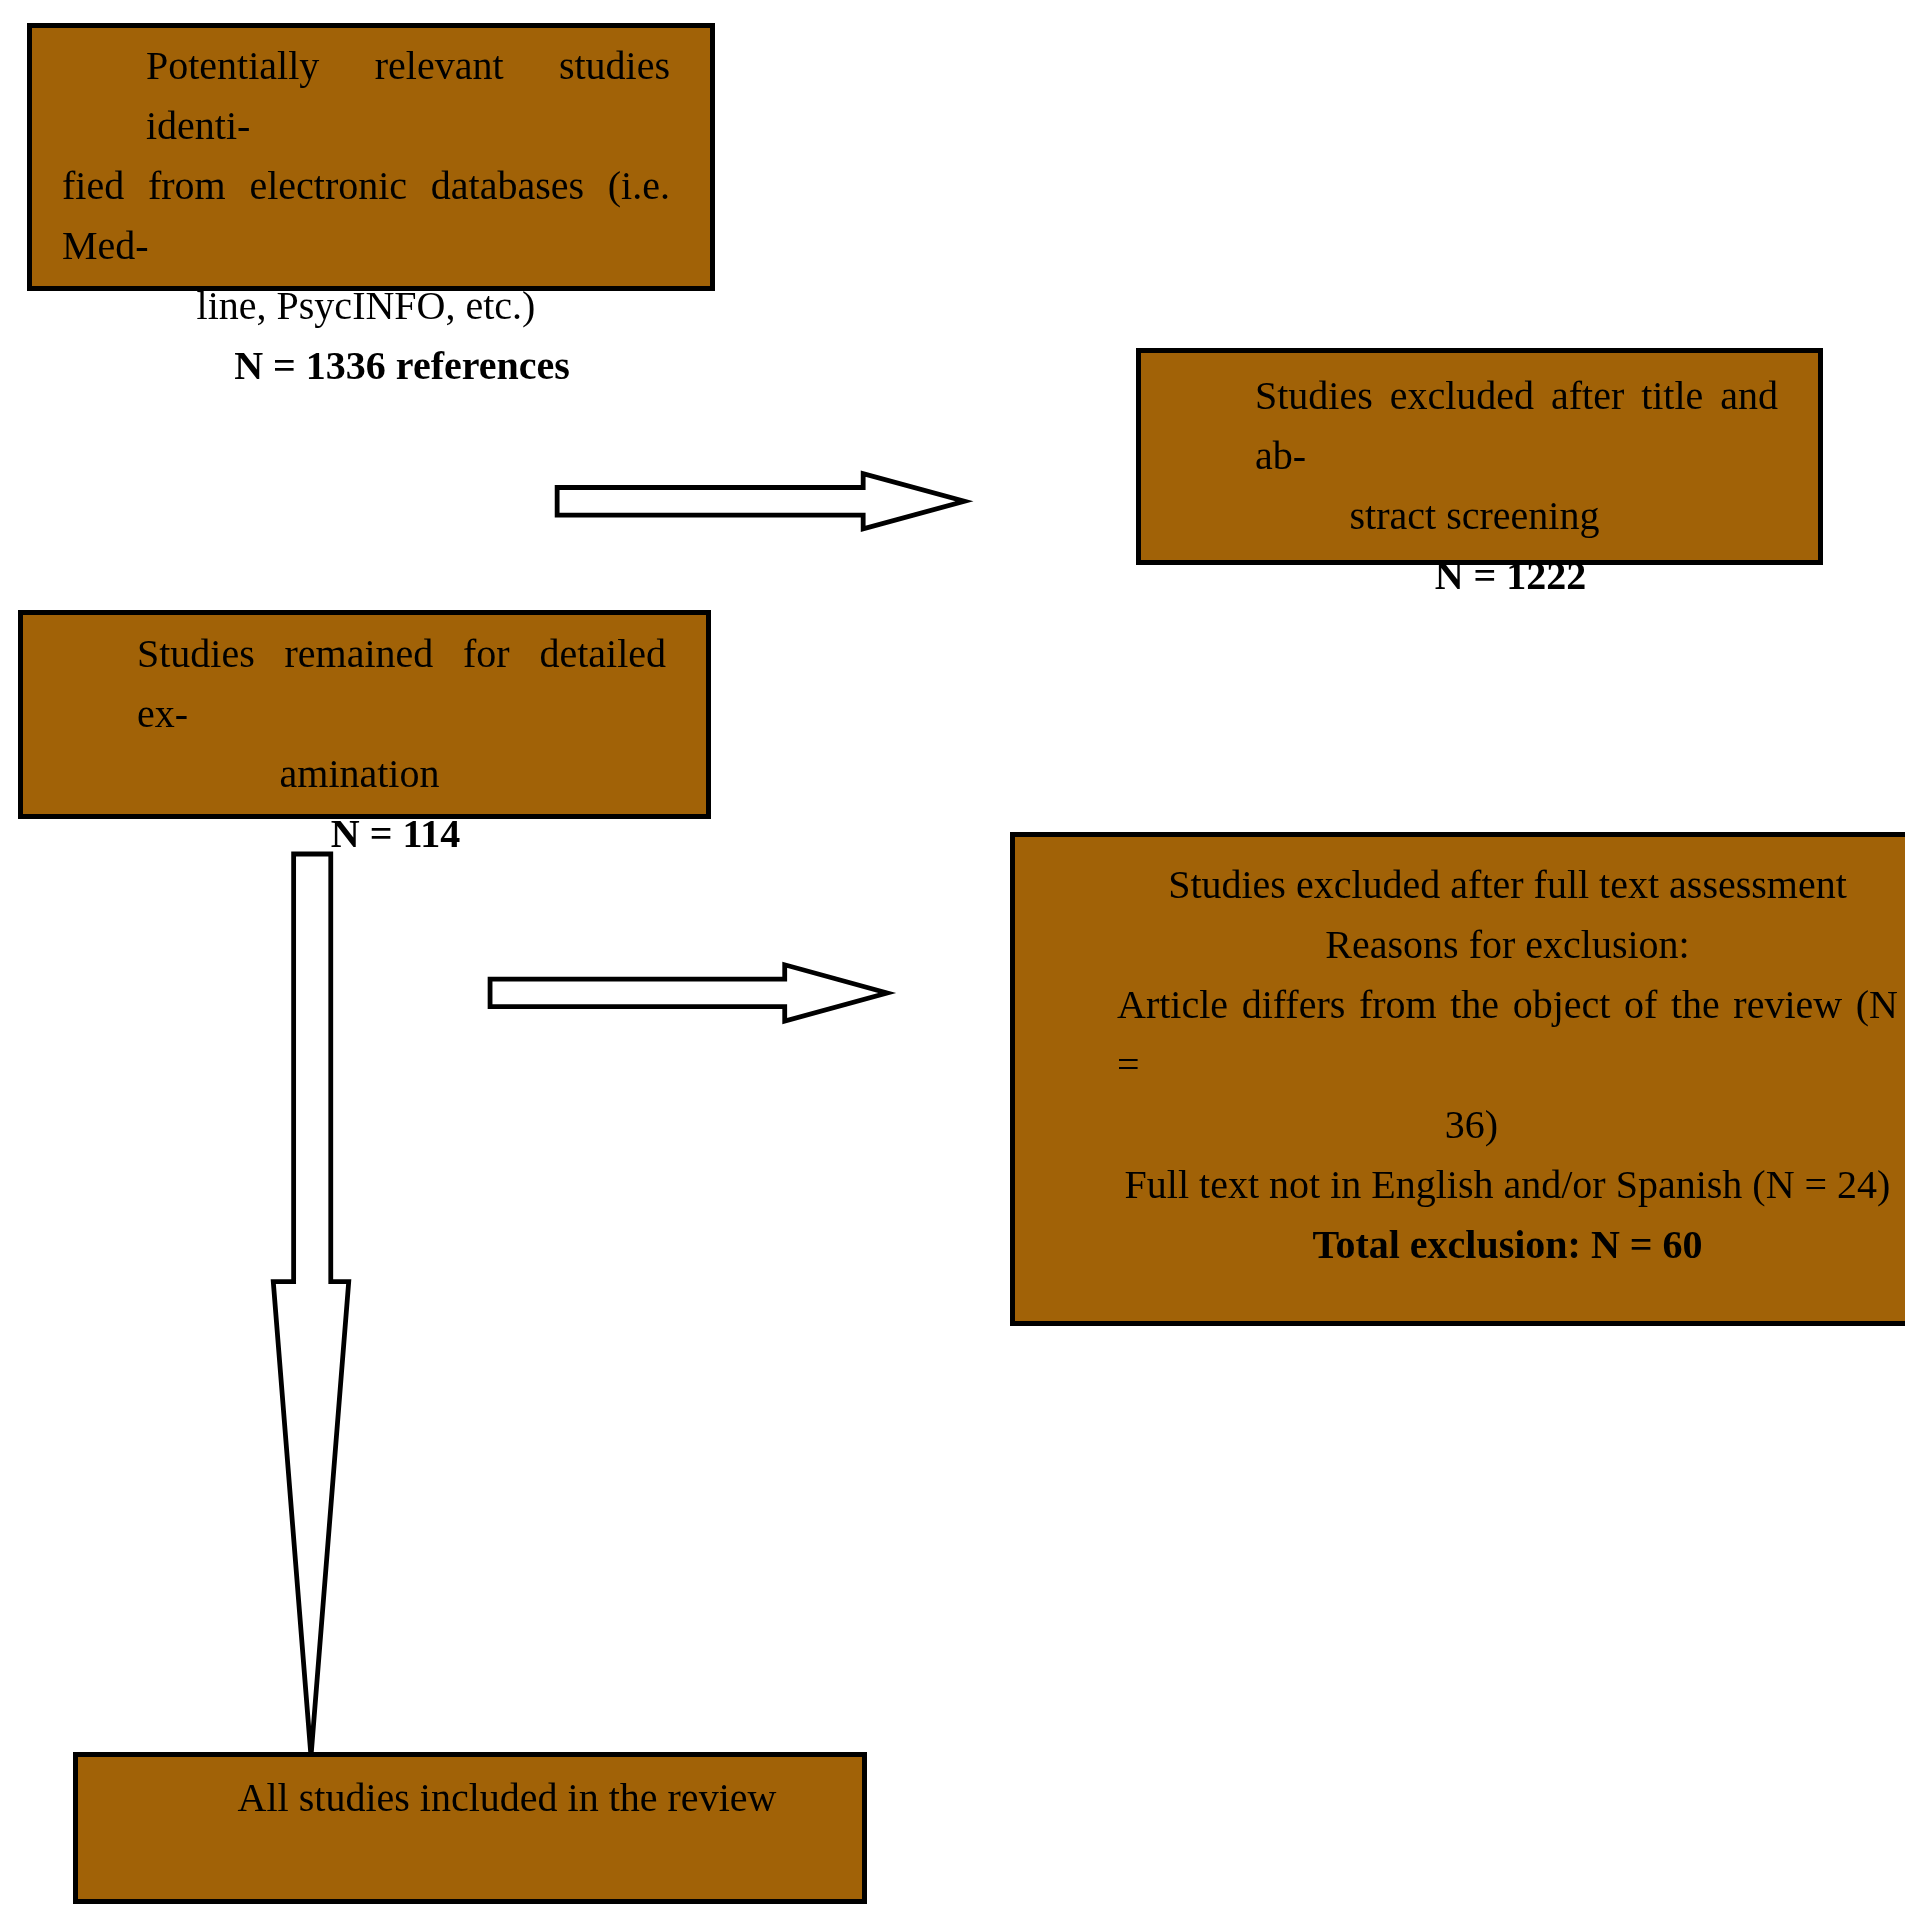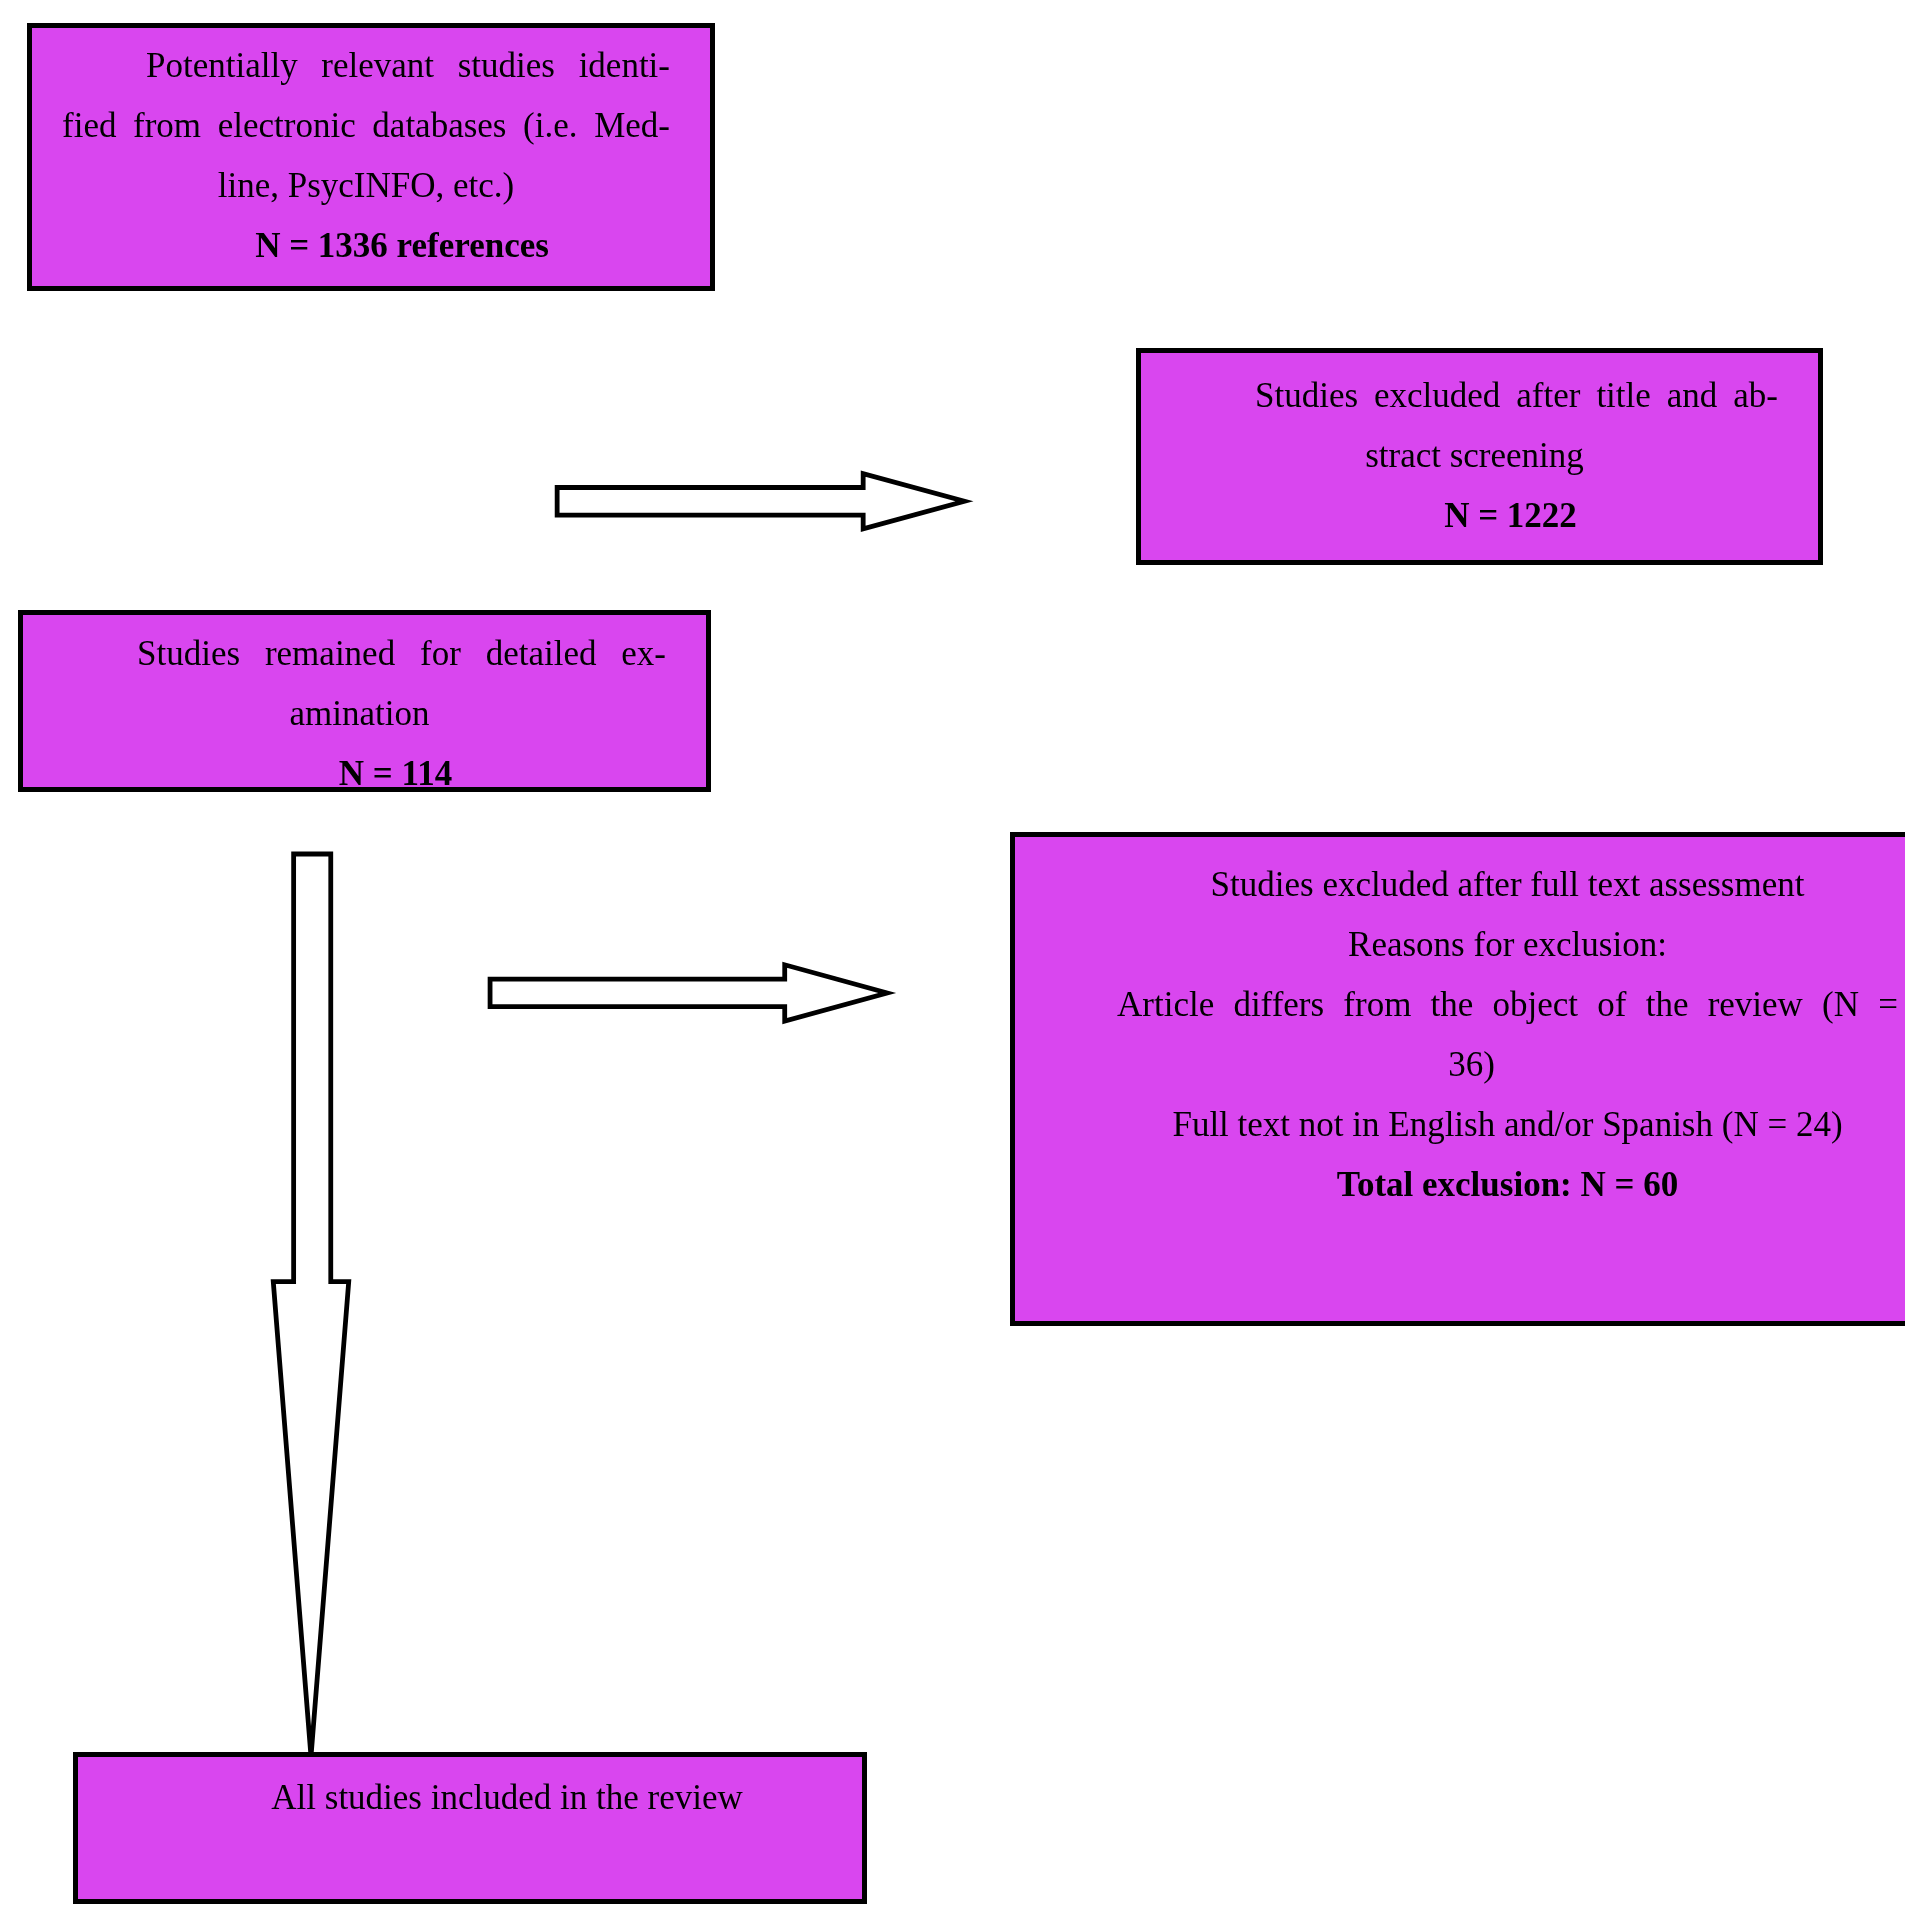--- a/index.html
+++ b/index.html
@@ -8,35 +8,35 @@
     width:1906px;
     height:1926px;
     background:#ffffff;
     font-family:"Liberation Serif","DejaVu Serif",serif;
     color:#000000;
   }
   .box{
     position:absolute;
     box-sizing:border-box;
     border:5.4px solid #000000;
-    background:#d946ef;
-    font-size:35px;
+    background:#a16207;
+    font-size:40px;
     line-height:60px;
     padding-left:30px;
     padding-right:40px;
   }
   .line{white-space:normal;text-align:center;}
   .j{text-align:justify;text-align-last:justify;}
   .i1{padding-left:84px;}
   .i2{padding-left:72px;}
   .b{font-weight:bold;}
 
   #box-identified            {left:27px;   top:23px;   width:688px; height:268px; padding-top:8.4px;}
   #box-excluded-ta           {left:1136px; top:348px;  width:687px; height:217px; padding-top:13px;}
-  #box-detailed              {left:18px;   top:610px; width:693px; height:182px; padding-top:9px;}
+  #box-detailed              {left:18px;   top:610px; width:693px; height:209px; padding-top:9px;}
   #box-excluded-ft           {left:1010px; top:832px; width:933px; height:494px; padding-top:18px;}
   #box-included              {left:73px;  top:1752px; width:794px; height:152px; padding-top:10.8px;}
 
   svg.arrows{
     position:absolute;
     left:0; top:0;
     width:1906px;
     height:1926px;
     pointer-events:none;
   }

